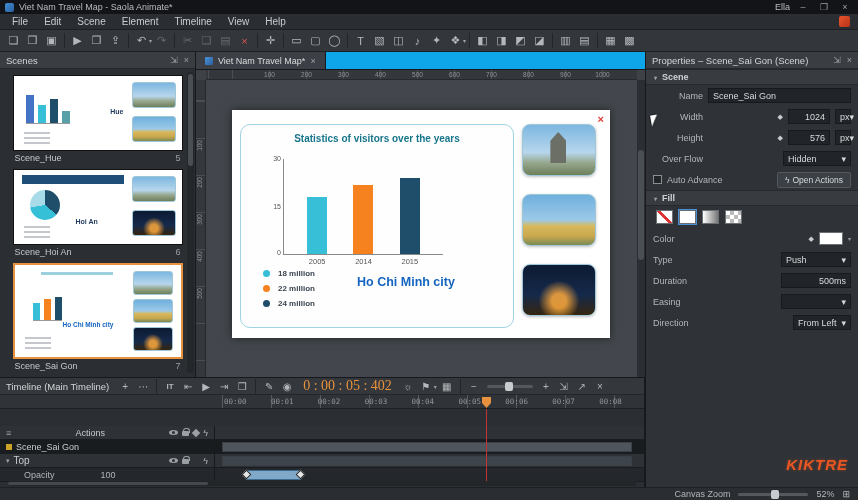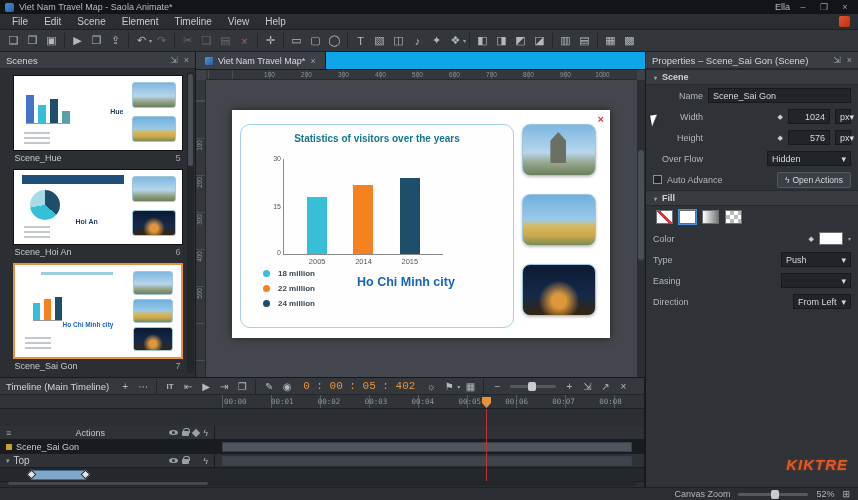--- a/index.html
+++ b/index.html
@@ -106,21 +106,21 @@
   .sw-solid{outline:1px solid #4a90d9}
   .sw-grad{background:linear-gradient(90deg,#fff,#777)}
   .sw-img{background:repeating-conic-gradient(#bbb 0 25%,#fff 0 50%) 0 0/8px 8px}
   .colorsw{width:24px;height:13px;background:#fff;border:1px solid #6a6f74}
 
   
   #tl{position:absolute;left:0;top:377px;width:645px;height:110px;background:#2b2e32;border-top:1px solid #17191c;border-right:1px solid #17191c}
   .tl-head{height:17px;background:#34383c;display:flex;align-items:center;gap:2px;padding:0 6px;border-bottom:1px solid #222529}
   .tl-title{font-size:9.5px;color:#d4d6d8;margin-right:6px;white-space:nowrap}
   .thi{min-width:16px;height:15px;display:flex;align-items:center;justify-content:center;font-size:10px;color:#b4b8bb}
-  .time{font-family:Liberation Mono, monospace;font-size:11px;color:#e8923d;padding:0 6px;white-space:nowrap}
+  .time{font-family:Liberation Serif, serif;font-size:14px;color:#e8923d;padding:0 6px;white-space:nowrap}
   .tl-zoom{width:46px;height:3px;background:#55595e;border-radius:2px;position:relative;margin:0 3px}
   .tl-zoom i{position:absolute;left:18px;top:-3px;width:8px;height:9px;background:#c9cccf;border-radius:2px}
   .tl-ruler{position:absolute;left:0;right:0;top:17px;height:14px;background:#303438;border-bottom:1px solid #1d2023}
   .tl-ruler .labels{position:absolute;left:215px;right:0;top:0;bottom:0;display:flex;padding-left:7px;
       font-family:"DejaVu Sans Mono",monospace;font-size:7.5px;color:#8f969c;
       background-image:repeating-linear-gradient(90deg,#565b60 0 1px,transparent 1px 49px);background-position:7px 0}
   .tl-ruler .labels span{width:49px;line-height:14px;padding-left:2px}
   .playhead{position:absolute;left:482px;top:2px;width:9px;height:11px;background:#e8923d;clip-path:polygon(0 0,100% 0,100% 55%,50% 100%,0 55%);z-index:6}
   .playline{position:absolute;left:486px;top:31px;height:72px;width:1px;background:#c23434;z-index:5}
   .tl-body{position:absolute;left:0;right:0;top:31px;bottom:7px}
@@ -411,21 +411,21 @@
     <span class="kdiamond">◆</span>
     <input class="pinput" style="width: 42px; text-align: right;" value="576">
     <span class="psel punit">
       <span>px</span>
       <span class="ar">▾</span>
     </span>
   </div>
   <div class="prow">
     <span class="plabel">Over Flow</span>
     <span style="flex:1"></span>
-    <span class="psel" style="width:84px">
+    <span class="psel" style="width:68px">
       <span>Hidden</span>
       <span class="ar">▾</span>
     </span>
   </div>
   <div class="prow">
     <span class="cb"></span>
     <span style="font-size:9px;color:#b2b6b9">Auto Advance</span>
     <span class="pbtn">
       <span>ϟ</span>
       <span>Open Actions</span>
@@ -450,20 +450,25 @@
     <span class="ar" style="font-size:6px;color:#9aa0a5">▾</span>
   </div>
 
   <div class="prow">
     <span class="plabel left">Type</span>
     <span style="flex:1"></span>
     <span class="psel" style="width:70px">
       <span>Push</span>
       <span class="ar">▾</span>
     </span>
+  </div>
+  <div class="prow">
+    <span class="plabel left">Duration</span>
+    <span style="flex:1"></span>
+    <input class="pinput" style="width: 70px; text-align: right;" value="500ms">
   </div>
   <div class="prow">
     <span class="plabel left">Easing</span>
     <span style="flex:1"></span>
     <span class="psel" style="width:70px">
       <span></span>
       <span class="ar">▾</span>
     </span>
   </div>
   <div class="prow">
@@ -552,20 +557,26 @@
         <span class="i-eye"></span>
         <span class="i-lock"></span>
         <span style="width:6px"></span>
         <span class="i-bolt">ϟ</span>
       </div>
       <div class="tlane">
           <span class="lane-bar dim2"></span>
         </div>
     </div>
     <div class="trow r-op">
+      <div class="tcol">
+        <span style="width:14px"></span>
+        <span style="font-size:9px;color:#b2b6b9">Opacity</span>
+        <span style="width:38px"></span>
+        <span style="font-size:9px;color:#b2b6b9">100</span>
+      </div>
       <div class="tlane">
         <span class="op-seg"></span>
         <span class="op-k" style="left:28px"></span>
         <span class="op-k" style="left:82px"></span>
       </div>
     </div>
   </div>
   <div class="tl-hscroll">
       <i></i>
     </div>

